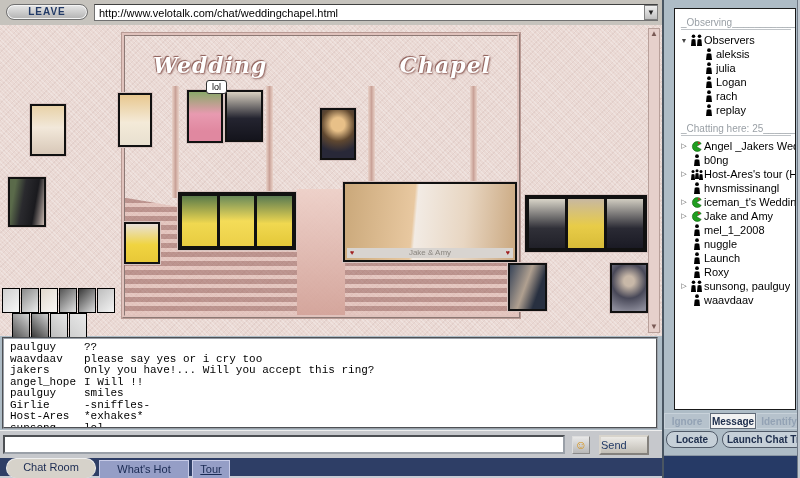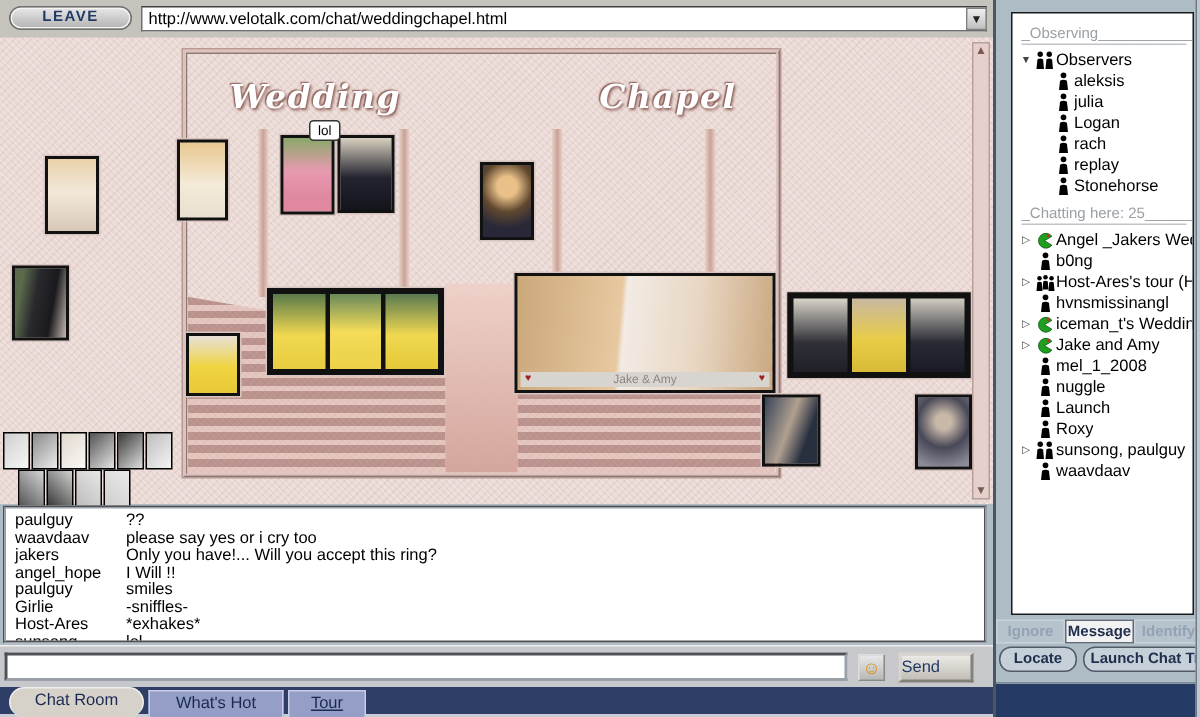--- a/index.html
+++ b/index.html
@@ -55,21 +55,21 @@
   #collage-row1 > div, #collage-row2 > div { width:18px; height:25px; border:1px solid #000; }
   #collage-row2 { margin-left:10px; }
 
   
   #room-scroll { position:absolute; left:648px; top:3px; width:12px; height:305px; background:#e6d0cb; border:1px solid #b8a09a; }
   .scroll-arrow { position:absolute; left:1px; width:8px; height:8px; color:#7a5a55; font-size:8px; line-height:8px; text-align:center; cursor:pointer; }
 
   
   #chat-log { position:absolute; left:2px; top:337px; width:656px; height:92px; background:#fff;
     border:2px groove #9aa0a8; padding:3px 0 0 6px; overflow:hidden; }
-  .log-row { line-height:11.5px; font-size:11px; color:#000; white-space:nowrap; }
+  .log-row { line-height:11.5px; font-size:11px; color:#000; white-space:nowrap;font-family:Liberation Mono, monospace; }
   .log-name { display:inline-block; width:74px; }
 
   
   #composer { position:absolute; left:0; top:430px; width:662px; height:28px; background:#c6c8cc; border-top:1px solid #eee; }
   #chat-input { position:absolute; left:3px; top:4px; width:562px; height:19px; border:2px inset #9aa0a8; background:#fff;
     font-family:"Liberation Sans",sans-serif; font-size:11px; padding:0 3px; }
   #smiley-btn { position:absolute; left:572px; top:5px; width:18px; height:18px; background:linear-gradient(#e8e8e8,#b8b8b8);
     border:1px outset #ddd; text-align:center; line-height:16px; font-size:12px; color:#d89010; cursor:pointer; }
   #send-btn { position:absolute; left:599px; top:4px; width:50px; height:20px; background:linear-gradient(#eceae6,#c2beb6);
     border:2px outset #d8d4cc; color:#223a66; font-size:11px; text-align:left; line-height:16px; cursor:pointer; }
@@ -194,21 +194,21 @@
 
   <div id="composer">
     <input id="chat-input" value="" style="">
     <div id="smiley-btn"><span>☺</span></div>
     <div id="send-btn">Send</div>
   </div>
 
   <div id="tabbar">
       <div class="tab active" style="left: 6px; width: 90px; border-radius: 10px;">Chat Room</div>
       <div class="tab inactive" style="left: 99px; width: 90px;">What's Hot</div>
-      <div class="tab inactive" style="left: 192px; width: 52px; text-decoration: underline;">Tour</div>
+      <div class="tab inactive" style="left: 192px; width: 38px; text-decoration: underline;">Tour</div>
     </div>
 
   <div id="sidebar">
     <div id="tree-panel">
       <div class="panel-label">_Observing____________</div>
       <div id="observers-root" class="tree-row">
         <span class="arrow">▼</span>
         <span class="icon" id="observers-pair-icon">
             <svg class="person" width="13" height="12" viewBox="0 0 13 12">
               <circle cx="3.5" cy="2.2" r="1.8"></circle>
@@ -263,30 +263,20 @@
           <div class="tree-row indent2">
             <span class="spacer"></span>
             <span class="icon">
               <svg class="person" width="8" height="12" viewBox="0 0 8 12">
                 <circle cx="4" cy="2.2" r="1.9"></circle>
                 <path d="M1 12 L1.7 5.8 Q4 4.5 6.3 5.8 L7 12 Z"></path>
               </svg>
             </span>
             <span class="lbl">replay</span>
           </div>
-          <div class="tree-row indent2">
-            <span class="spacer"></span>
-            <span class="icon">
-              <svg class="person" width="8" height="12" viewBox="0 0 8 12">
-                <circle cx="4" cy="2.2" r="1.9"></circle>
-                <path d="M1 12 L1.7 5.8 Q4 4.5 6.3 5.8 L7 12 Z"></path>
-              </svg>
-            </span>
-            <span class="lbl">Stonehorse</span>
-          </div>
         </div>
       <div class="panel-label" style="margin-top:6px">_Chatting here: 25________</div>
       <div id="chatting-list">
           <div class="tree-row">
             <span class="arrow">▷</span>
             <span class="icon">
               <svg width="11" height="11" viewBox="0 0 12 12">
                 <path d="M11.2 2.8 A5.4 5.4 0 1 0 11.2 9.2 L5.8 6 Z" fill="#1f9e1f" stroke="#0c5c0c" stroke-width=".6"></path>
                 <circle cx="8.6" cy="2.2" r="1.2" fill="#c03028"></circle>
               </svg>

